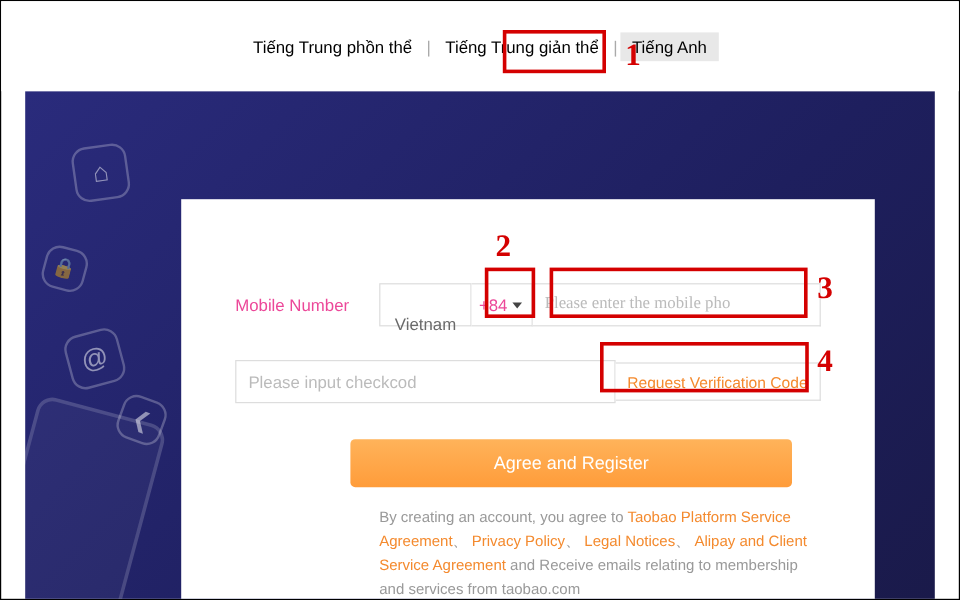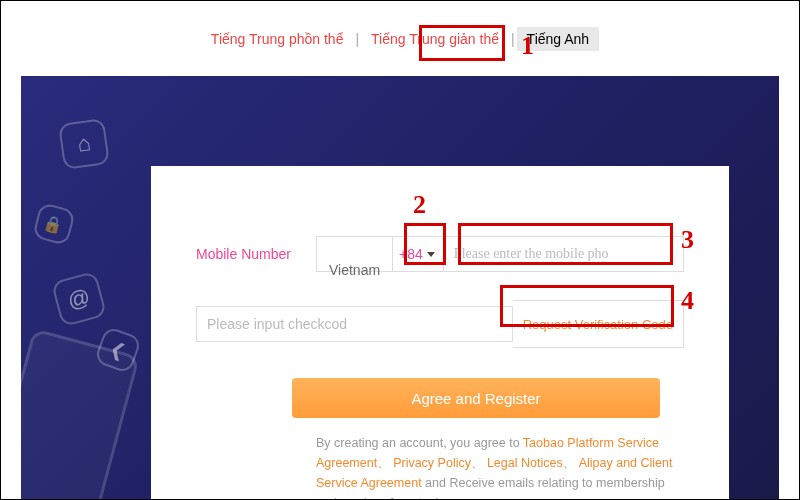--- a/index.html
+++ b/index.html
@@ -20,21 +20,21 @@
     background: #fff;
     display: flex;
     align-items: center;
     justify-content: center;
     font-size: 14px;
     position: relative;
     z-index: 2;
   }
   .lang-item {
     padding: 4px 10px;
-    color: #ef4444;
+    color: #000000;
     cursor: pointer;
   }
   .lang-sep {
     color: #aaa;
     padding: 0 2px;
   }
   .lang-item.selected {
     background: #e8e8e8;
     color: #000000;
   }
@@ -146,21 +146,21 @@
     align-items: center;
     background: #fff;
     overflow: hidden;
     white-space: nowrap;
   }
   .phone-input { border-left: none; flex: 1; font-family: Liberation Serif, serif; }
   .code-input  { flex: 1; }
   .req-btn {
     border: 1px solid #ddd;
     border-left: none;
-    height: 48px;
+    height: 32px;
     padding: 0 10px;
     font-size: 13px;
     color: #f48a2e;
     display: flex;
     align-items: center;
     background: #fff;
     cursor: pointer;
     white-space: nowrap;
   }
 

